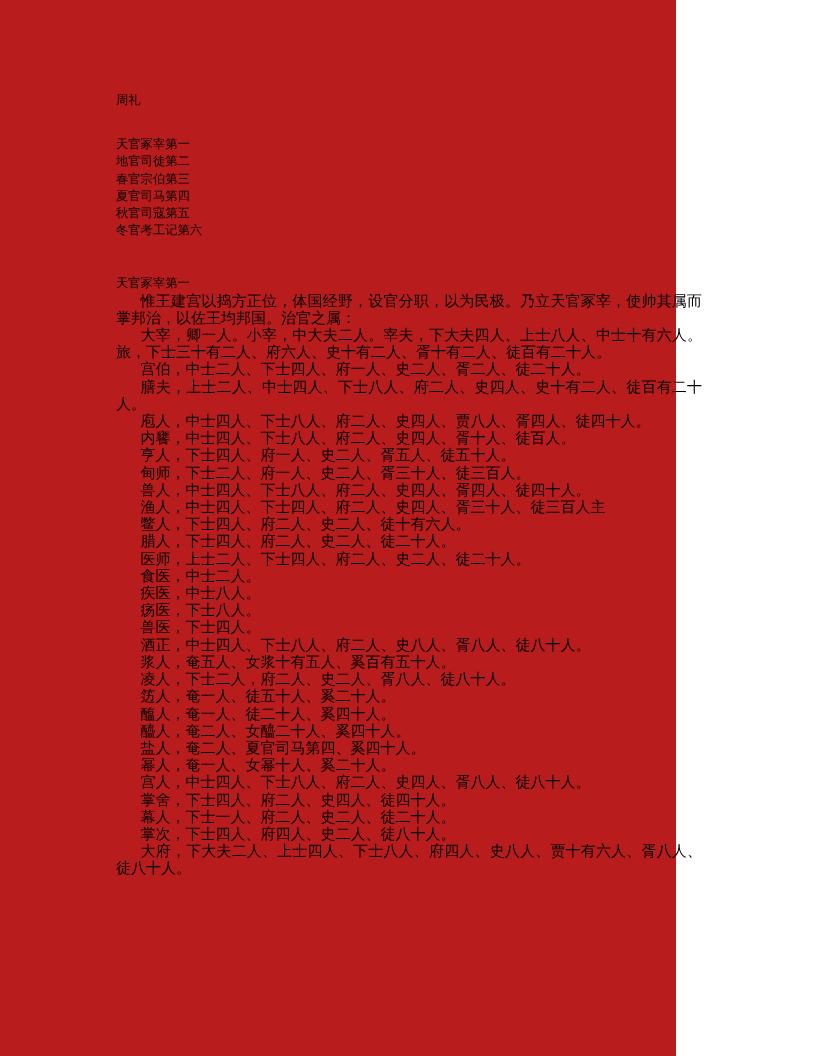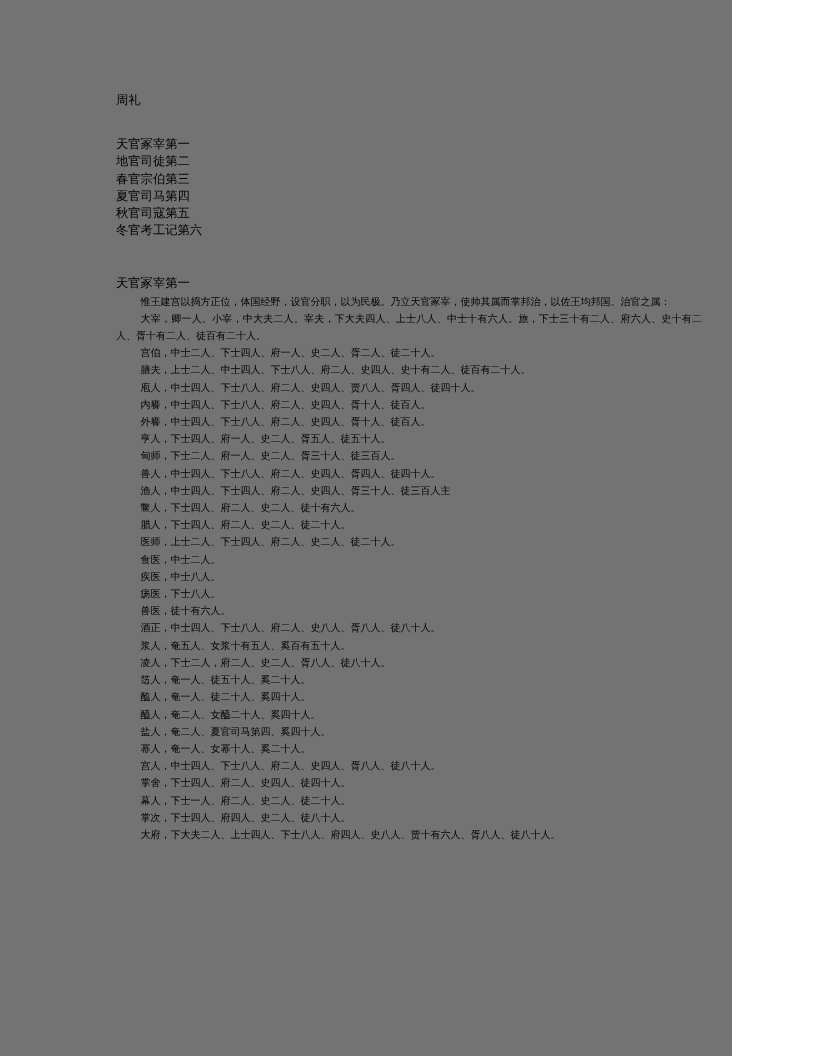--- a/index.html
+++ b/index.html
@@ -13,23 +13,23 @@
     height: 1056px;
     position: relative;
     overflow: hidden;
     font-family: "DejaVu Sans", "Liberation Sans", sans-serif;
     color: #000000;
   }
   .page {
     position: absolute;
     left: 0;
     top: 0;
-    width: 732px;
+    width: 676px;
     height: 1056px;
-    background: #737373;
+    background: #b91c1c;
   }
   .content {
     position: absolute;
     left: 116px;
     top: 92px;
     width: 586px;
   }
   .doc-title {
     font-size: 12.3px;
     line-height: 17.2px;
@@ -57,21 +57,21 @@
     line-height: 17.2px;
     margin: 0;
     white-space: nowrap;
   }
   .body-list {
     margin: 0;
     padding: 0;
     list-style: none;
   }
   .body-para {
-    font-size: 10px;
+    font-size: 15px;
     line-height: 17.2px;
     margin: 0;
     text-indent: 24.6px;
     text-align: justify;
     text-justify: inter-character;
     word-break: break-all;
   }
 </style>
 </head>
 <body>
@@ -96,32 +96,31 @@
 
     <div class="section-heading">天官冢宰第一</div>
 
     <div class="body-list">
       <p class="body-para">惟王建宫以捣方正位，体国经野，设官分职，以为民极。乃立天官冢宰，使帅其属而掌邦治，以佐王均邦国。治官之属：</p>
       <p class="body-para">大宰，卿一人。小宰，中大夫二人。宰夫，下大夫四人、上士八人、中士十有六人。旅，下士三十有二人、府六人、史十有二人、胥十有二人、徒百有二十人。</p>
       <p class="body-para">宫伯，中士二人、下士四人、府一人、史二人、胥二人、徒二十人。</p>
       <p class="body-para">膳夫，上士二人、中士四人、下士八人、府二人、史四人、史十有二人、徒百有二十人。</p>
       <p class="body-para">庖人，中士四人、下士八人、府二人、史四人、贾八人、胥四人、徒四十人。</p>
       <p class="body-para">内饔，中士四人、下士八人、府二人、史四人、胥十人、徒百人。</p>
-      <p class="body-para">外饔，中士四人、下士八人、府二人、史四人、胥十人、徒百人。</p>
       <p class="body-para">亨人，下士四人、府一人、史二人、胥五人、徒五十人。</p>
       <p class="body-para">甸师，下士二人、府一人、史二人、胥三十人、徒三百人。</p>
       <p class="body-para">兽人，中士四人、下士八人、府二人、史四人、胥四人、徒四十人。</p>
       <p class="body-para">渔人，中士四人、下士四人、府二人、史四人、胥三十人、徒三百人主</p>
       <p class="body-para">鳖人，下士四人、府二人、史二人、徒十有六人。</p>
       <p class="body-para">腊人，下士四人、府二人、史二人、徒二十人。</p>
       <p class="body-para">医师，上士二人、下士四人、府二人、史二人、徒二十人。</p>
       <p class="body-para">食医，中士二人。</p>
       <p class="body-para">疾医，中士八人。</p>
       <p class="body-para">疡医，下士八人。</p>
-      <p class="body-para">兽医，徒十有六人。</p>
+      <p class="body-para">兽医，下士四人。</p>
       <p class="body-para">酒正，中士四人、下士八人、府二人、史八人、胥八人、徒八十人。</p>
       <p class="body-para">浆人，奄五人、女浆十有五人、奚百有五十人。</p>
       <p class="body-para">凌人，下士二人，府二人、史二人、胥八人、徒八十人。</p>
       <p class="body-para">笾人，奄一人、徒五十人、奚二十人。</p>
       <p class="body-para">醢人，奄一人、徒二十人、奚四十人。</p>
       <p class="body-para">醯人，奄二人、女醯二十人、奚四十人。</p>
       <p class="body-para">盐人，奄二人、夏官司马第四、奚四十人。</p>
       <p class="body-para">幂人，奄一人、女幂十人、奚二十人。</p>
       <p class="body-para">宫人，中士四人、下士八人、府二人、史四人、胥八人、徒八十人。</p>
       <p class="body-para">掌舍，下士四人、府二人、史四人、徒四十人。</p>

